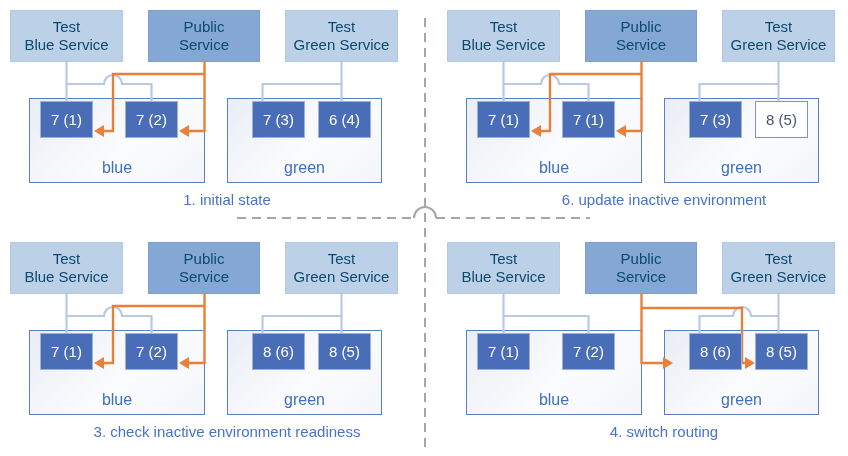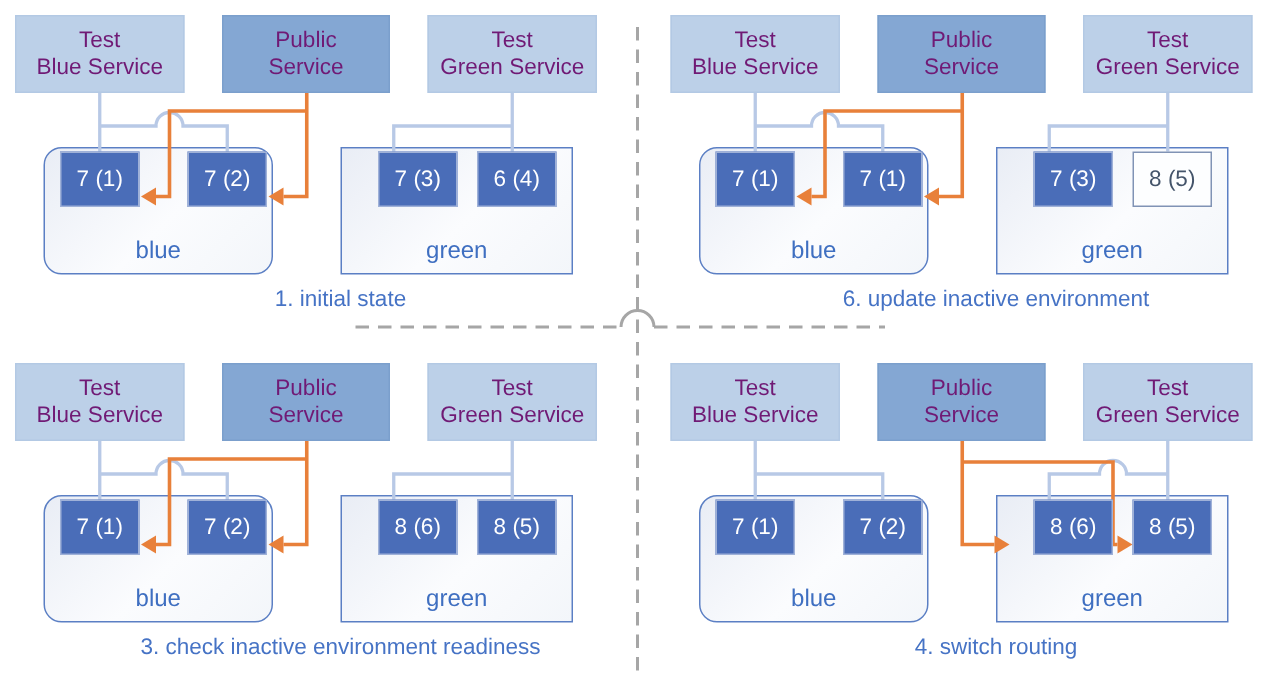--- a/index.html
+++ b/index.html
@@ -5,35 +5,35 @@
   html,body{margin:0;padding:0;background:#ffffff;}
   #stage{
     position:relative;width:848px;height:456px;background:#ffffff;overflow:hidden;
     font-family:"Liberation Sans", sans-serif;
   }
   .quadrant{position:absolute;width:424px;height:224px;}
   .content{position:absolute;top:0;width:400px;height:224px;}
   .svc{
     position:absolute;top:10px;width:113px;height:52px;
     display:flex;flex-direction:column;align-items:center;justify-content:center;
-    color:#701a75;font-size:15px;line-height:18px;text-align:center;box-sizing:border-box;
+    color:#0c4a6e;font-size:15px;line-height:18px;text-align:center;box-sizing:border-box;
     z-index:3;
   }
   .svc.light{background:#bcd0e8;border:1px solid #b3c9e4;}
   .svc.public{background:#84a7d3;border:1px solid #7b9fcc;}
   .svc-blue{left:10px;}
   .svc-public{left:148px;width:112px;}
   .svc-green{left:285px;}
   .env{
     position:absolute;top:98px;height:85px;box-sizing:border-box;
     border:1.4px solid #5b7fc4;
     background:linear-gradient(135deg,#e9edf5 0%,#fbfcfe 55%,#f3f6fa 100%);
     z-index:0;
   }
-  .env-blue{left:29px;width:153px;border-radius:12px;}
+  .env-blue{left:29px;width:176px;}
   .env-green{left:227px;width:155px;}
   .env-label{
     position:absolute;bottom:5px;left:0;width:100%;text-align:center;
     color:#3f6fc1;font-size:16px;
   }
   .vbox{
     position:absolute;top:101px;width:53px;height:37px;box-sizing:border-box;
     background:#4a6db8;border:1px solid #9fb1d8;color:#ffffff;
     display:flex;align-items:center;justify-content:center;font-size:15px;
     z-index:3;

